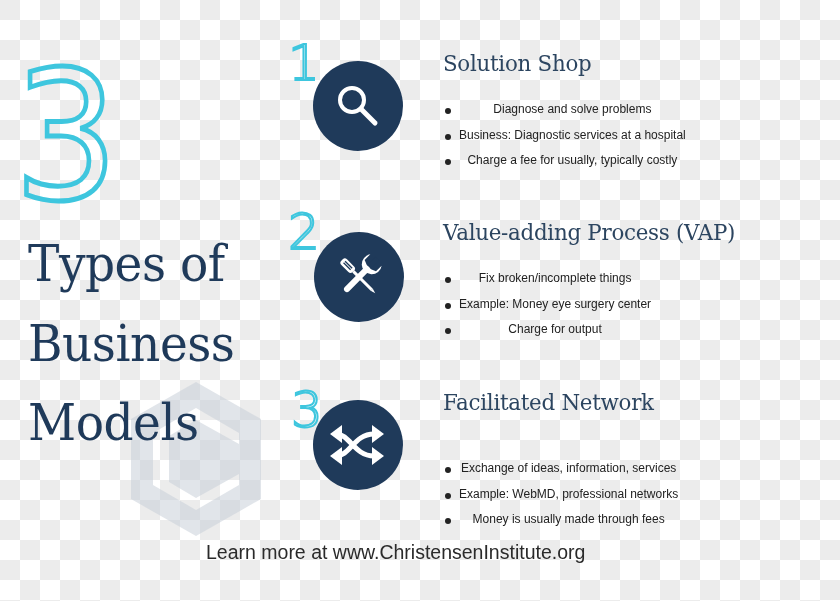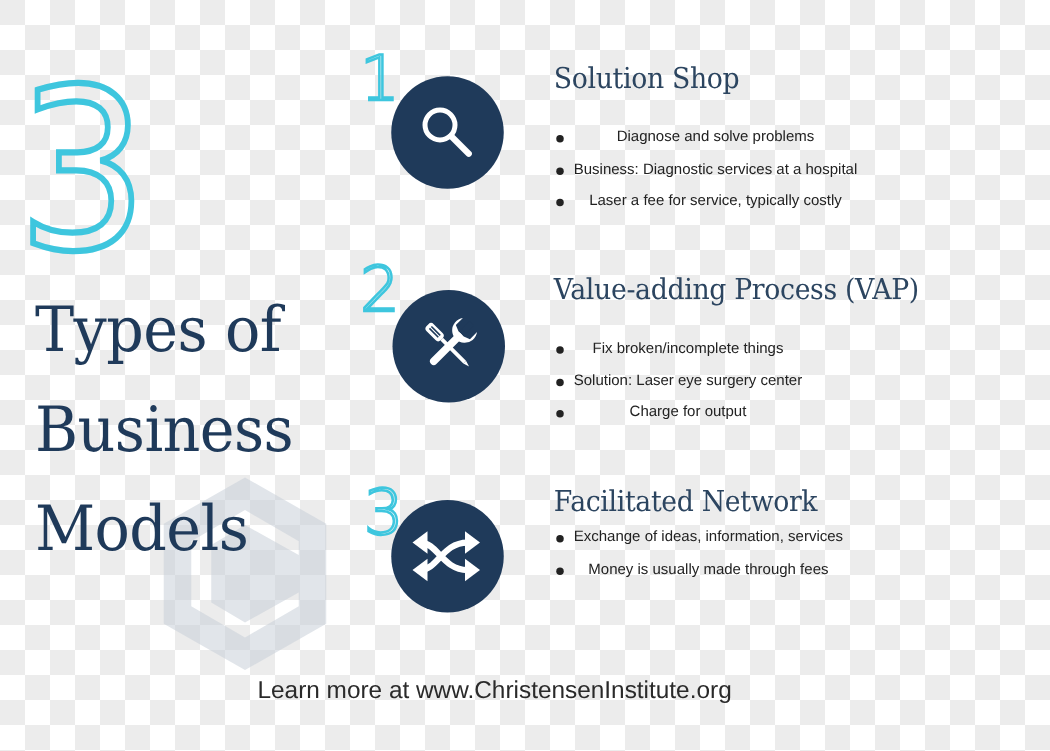--- a/index.html
+++ b/index.html
@@ -75,21 +75,21 @@
 <div class="abs circle" style="left:313px; top:61px;">
   <svg width="54" height="54" viewBox="0 0 54 54">
     <circle cx="21" cy="21" r="12" fill="none" stroke="#fff" stroke-width="4"></circle>
     <line x1="30" y1="30" x2="44" y2="44" stroke="#fff" stroke-width="5" stroke-linecap="round"></line>
   </svg>
 </div>
 <div class="abs section-title" style="top:49px;">Solution Shop</div>
 <ul class="abs bullets" style="top:97px;">
   <li>Diagnose and solve problems</li>
   <li>Business: Diagnostic services at a hospital</li>
-  <li>Laser a fee for service, typically costly</li>
+  <li>Charge a fee for usually, typically costly</li>
 </ul>
 
 <div class="abs num" style="left:288px; top:207px;">2</div>
 <div class="abs circle" style="left:314px; top:232px;">
   <svg width="56" height="56" viewBox="0 0 56 56">
 
     <g transform="rotate(45 28 28)">
       <rect x="25" y="14" width="6" height="34" rx="3" fill="#fff"></rect>
       <path d="M20 4 A10 10 0 1 0 36 4 L36 12 L31 14 L25 14 L20 12 Z" fill="#fff"></path>
       <rect x="25.5" y="2" width="5" height="9" fill="#1f3a5a"></rect>
@@ -100,34 +100,35 @@
       <rect x="26.5" y="7" width="1.3" height="10" fill="#1f3a5a"></rect>
       <rect x="28.7" y="7" width="1.3" height="10" fill="#1f3a5a"></rect>
       <rect x="26.5" y="20" width="3" height="26" fill="#fff"></rect>
       <path d="M26.5 46 L29.5 46 L28 51 Z" fill="#fff"></path>
     </g>
   </svg>
 </div>
 <div class="abs section-title" style="top:218px;">Value-adding Process (VAP)</div>
 <ul class="abs bullets" style="top:266px;">
   <li>Fix broken/incomplete things</li>
-  <li>Solution: Laser eye surgery center</li>
+  <li>Example: Money eye surgery center</li>
   <li>Charge for output</li>
 </ul>
 
 <div class="abs num" style="left:291px; top:385px;">3</div>
 <div class="abs circle" style="left:313px; top:400px;">
   <svg width="60" height="50" viewBox="0 0 60 50">
     <path d="M8 14 C22 14 26 36 46 36" fill="none" stroke="#fff" stroke-width="5"></path>
     <path d="M8 36 C22 36 26 14 46 14" fill="none" stroke="#fff" stroke-width="5"></path>
     <path d="M44 5 L56 14 L44 23 Z" fill="#fff"></path>
     <path d="M44 27 L56 36 L44 45 Z" fill="#fff"></path>
     <path d="M14 5 L2 14 L14 23 Z" fill="#fff"></path>
     <path d="M14 27 L2 36 L14 45 Z" fill="#fff"></path>
   </svg>
 </div>
 <div class="abs section-title" style="top:388px;">Facilitated Network</div>
-<ul class="abs bullets" style="top:417px;">
+<ul class="abs bullets" style="top:456px;">
   <li>Exchange of ideas, information, services</li>
+  <li>Example: WebMD, professional networks</li>
   <li>Money is usually made through fees</li>
 </ul>
 
 <div class="abs footer">Learn more at www.ChristensenInstitute.org</div>
 
 </body></html>

